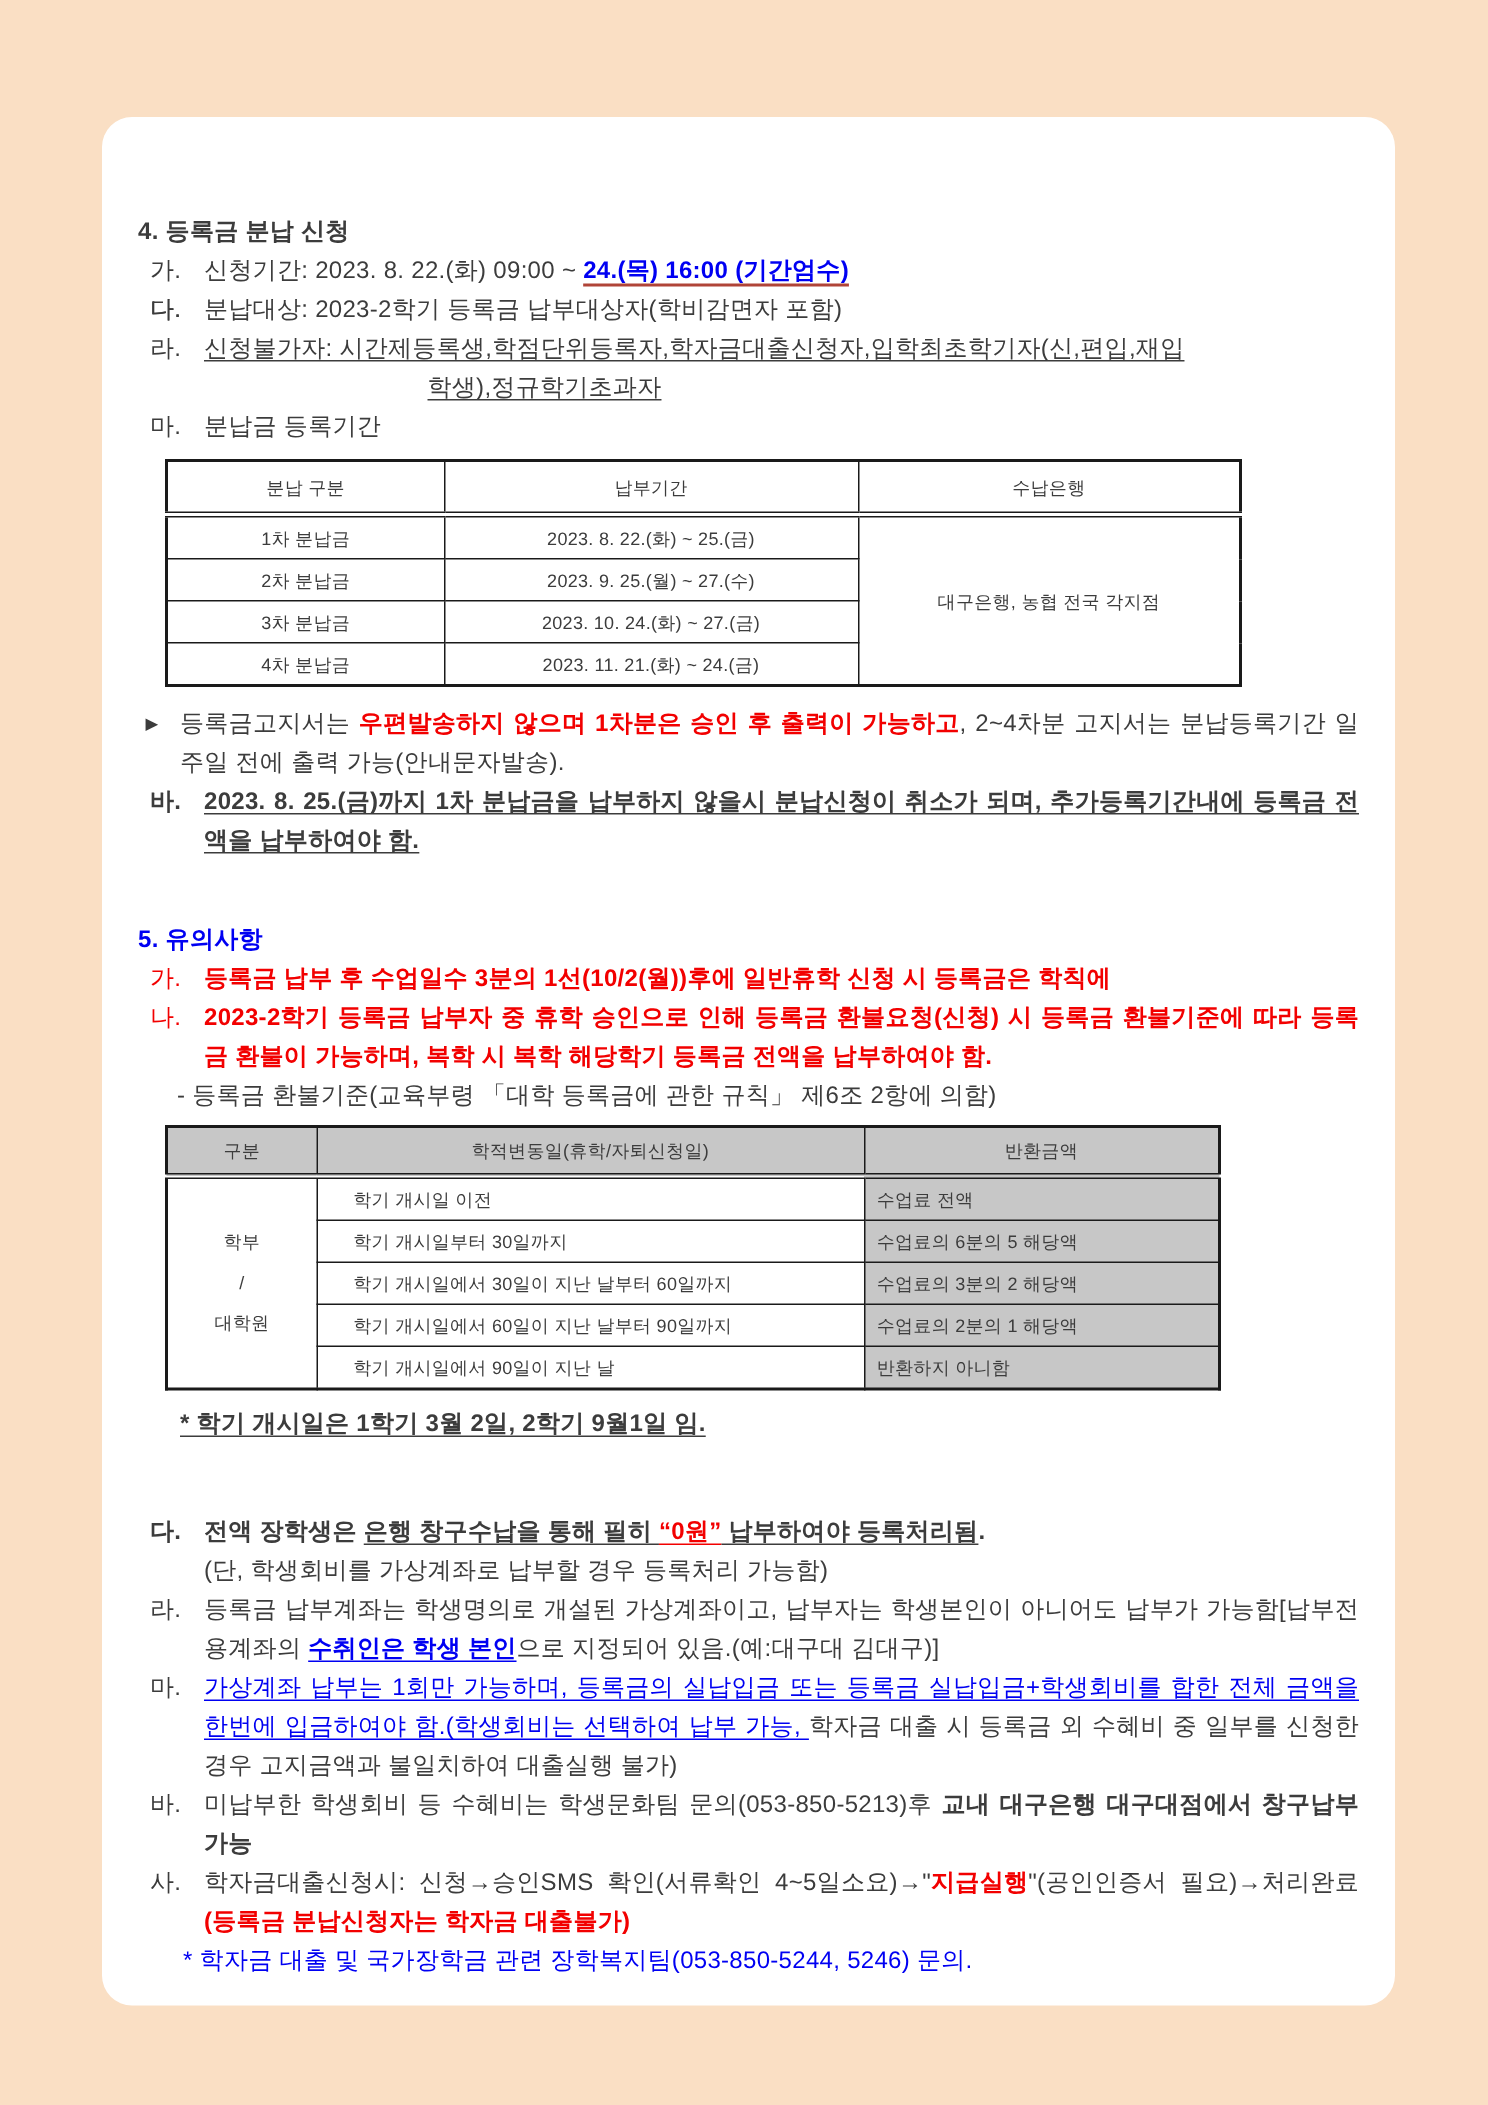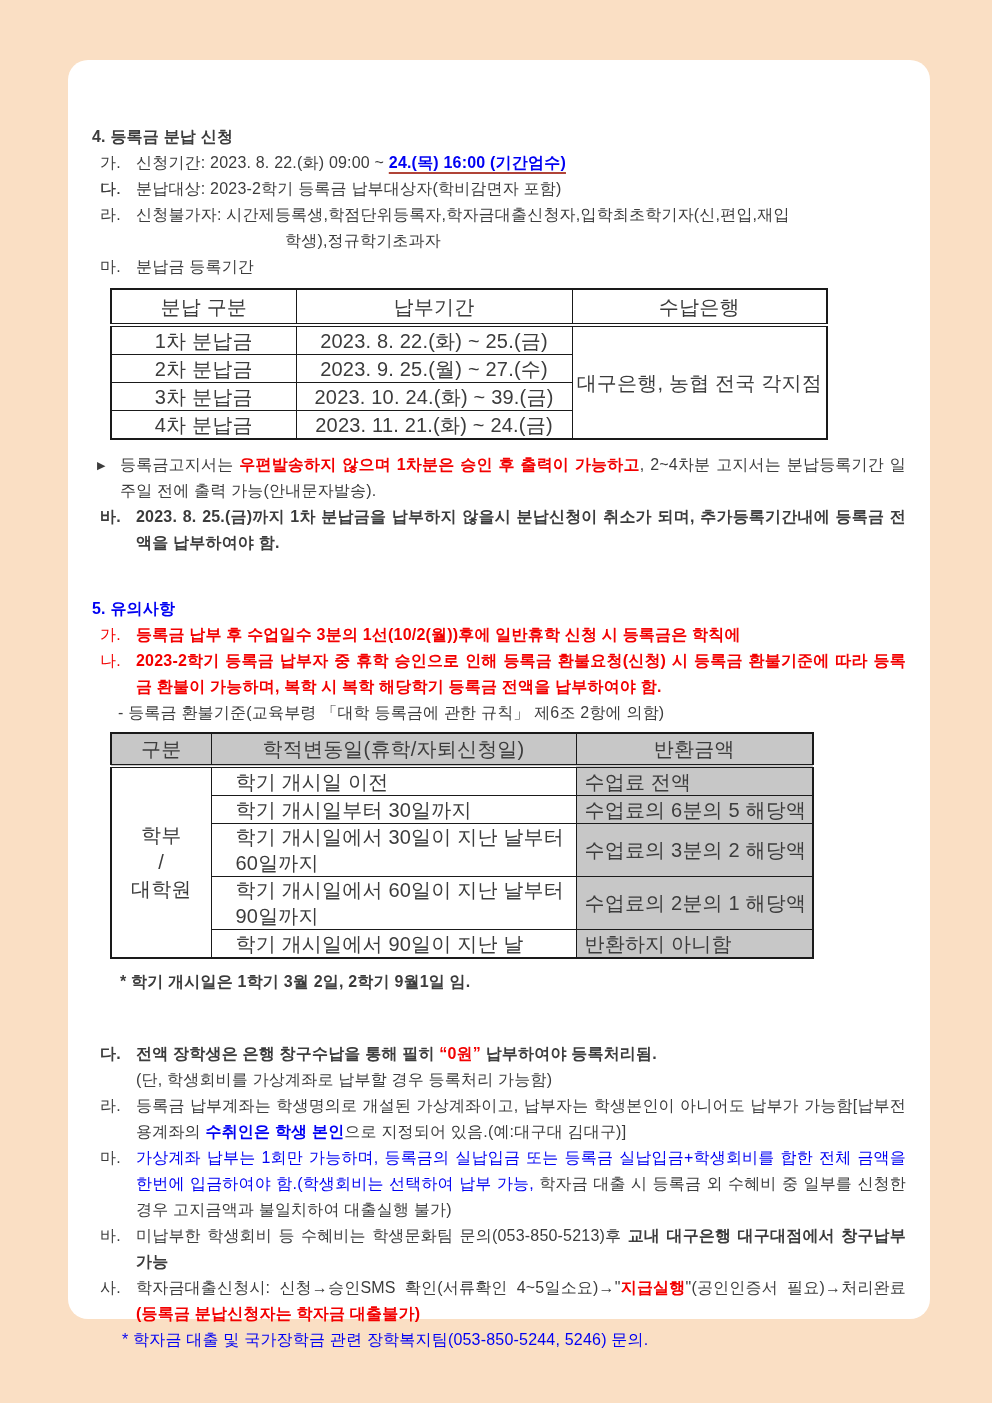--- a/index.html
+++ b/index.html
@@ -2,52 +2,52 @@
 <html><head>
 <meta charset="utf-8">
 <style>
   html,body{margin:0;padding:0;}
   body{
     width:992px;height:1403px;position:relative;overflow:hidden;
     background:#fadfc4;
     font-family:"Liberation Sans","DejaVu Sans",sans-serif;
   }
   .card{
-    position:absolute;left:68px;top:60px;width:862px;height:1259px;
+    position:absolute;left:68px;top:78px;width:862px;height:1259px;
     background:#ffffff;border-radius:20px;
   }
   .content{
     padding:64px 24px 0 24px;
     font-size:16px;line-height:26px;color:#3c3c3c;
     letter-spacing:0.2px;
   }
   .sec-title{font-weight:bold;color:#3c3c3c;}
   .sec-title.blue{color:#0000f2;}
   .item{position:relative;padding-left:44px;text-align:justify;}
   .item>.lbl{position:absolute;left:8px;top:0;font-weight:inherit;}
   .item.bold{font-weight:bold;}
   .rb{color:#f20000;font-weight:bold;}
   .bl{color:#0000f2;}
   .blb{color:#0000f2;font-weight:bold;}
-  .u{text-underline-offset:3px;}
+  .u{text-decoration:underline;text-underline-offset:3px;}
   .deadline{
     color:#0000f2;font-weight:bold;
     text-decoration:underline;text-decoration-color:#b04438;
     text-decoration-thickness:2px;text-underline-offset:4px;
   }
   .indent2{margin-left:149px;display:inline-block;}
   .bullet-note{position:relative;padding-left:28px;text-align:justify;margin-top:2px;}
   .bullet-note>.marker{position:absolute;left:5px;top:0;font-size:11px;}
   .plain-note{margin-left:26px;}
   .semester-note{margin-left:28px;font-weight:bold;}
   .loan-note{margin-left:30px;color:#0000f2;}
   .gap40{height:40px;}
   .gap46{height:46px;}
   table{border-collapse:collapse;border:2px solid #1a1a1a;}
-  th,td{border:1px solid #1a1a1a;padding:0;font-weight:normal;font-size:20px;color:#3c3c3c;}
+  th,td{border:1px solid #1a1a1a;padding:0;font-weight:normal;font-size:12px;color:#3c3c3c;}
   .t1{width:716px;margin:8px 0 12px 18px;table-layout:fixed;}
   .t1 th{height:33px;border-bottom:4px double #1a1a1a;text-align:center;}
   .t1 td{height:27px;text-align:center;margin-left:40px;}
   .t2{width:702px;margin:6px 0 10px 18px;table-layout:fixed;}
   .t2 th{height:30px;background:#c7c7c7;border-bottom:4px double #1a1a1a;text-align:center;}
   .t2 td{height:27px;}
   .t2 .change{text-align:left;padding-left:24px;background:#ffffff;}
   .t2 .refund{text-align:left;padding-left:8px;background:#c7c7c7;}
   .t2 .group{background:#ffffff;text-align:center;vertical-align:middle;}
   .t2 .group div{line-height:27px;}
@@ -103,21 +103,21 @@
           <td>1차 분납금</td>
           <td>2023. 8. 22.(화) ~ 25.(금)</td>
           <td rowspan="4">대구은행, 농협 전국 각지점</td>
         </tr>
         <tr>
           <td>2차 분납금</td>
           <td>2023. 9. 25.(월) ~ 27.(수)</td>
         </tr>
         <tr>
           <td>3차 분납금</td>
-          <td>2023. 10. 24.(화) ~ 39.(금)</td>
+          <td>2023. 10. 24.(화) ~ 27.(금)</td>
         </tr>
         <tr>
           <td>4차 분납금</td>
           <td>2023. 11. 21.(화) ~ 24.(금)</td>
         </tr>
       </tbody>
     </table>
 
     <div class="bullet-note">
       <span class="marker">▶</span>

